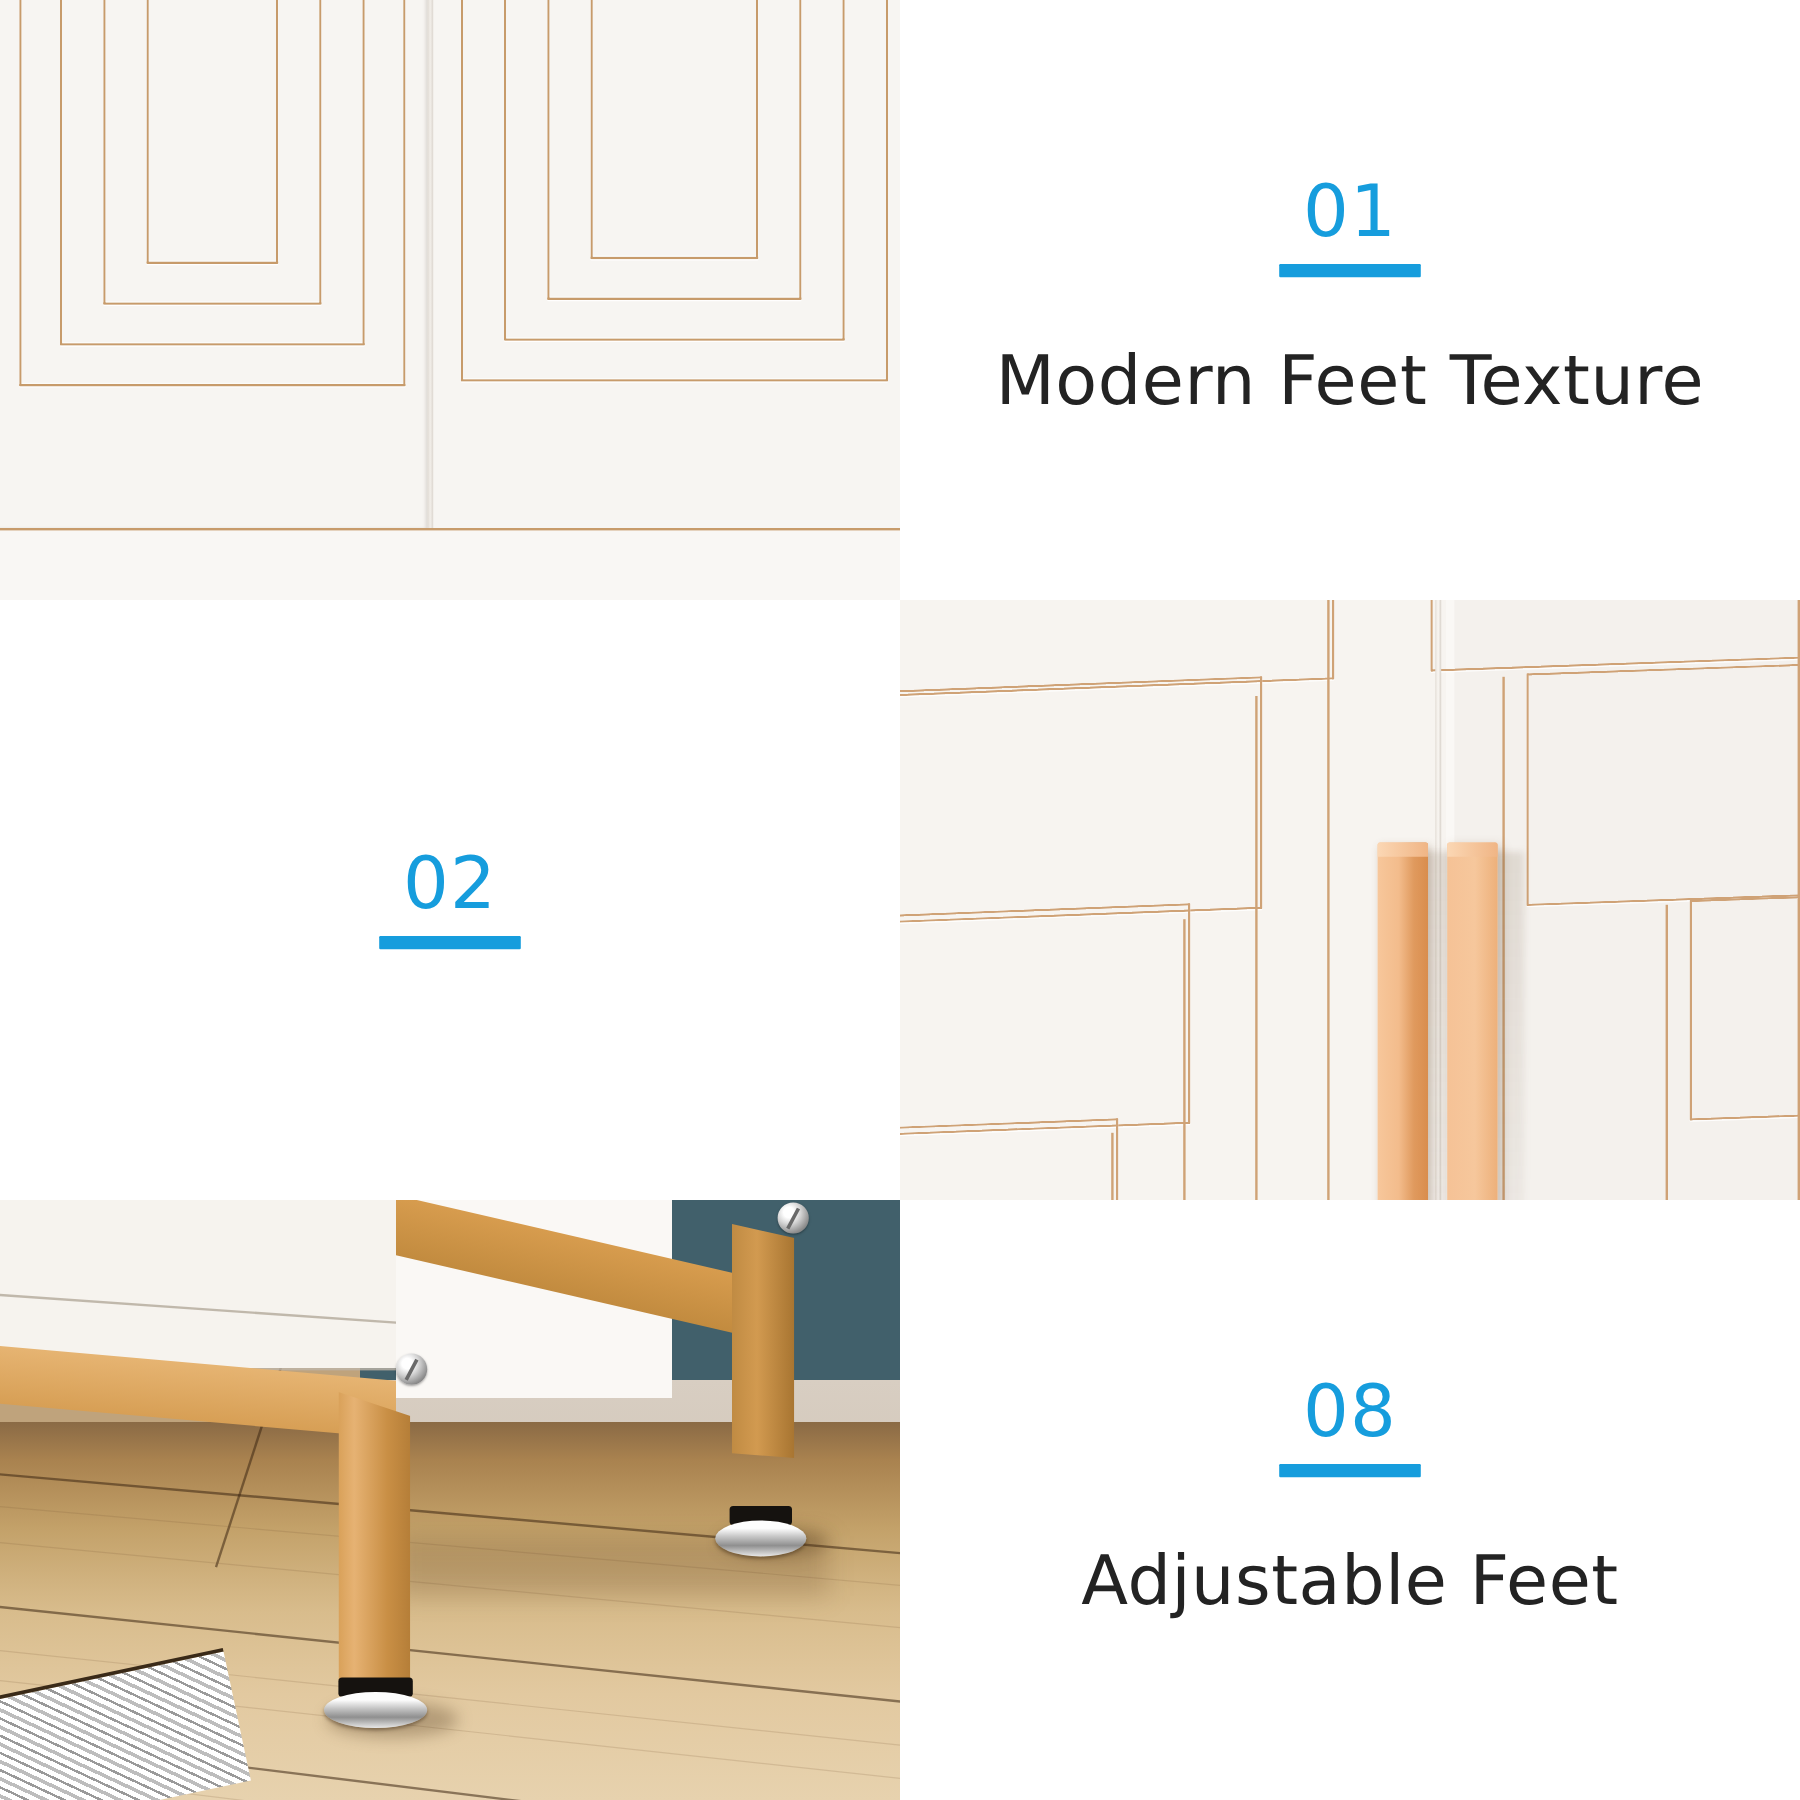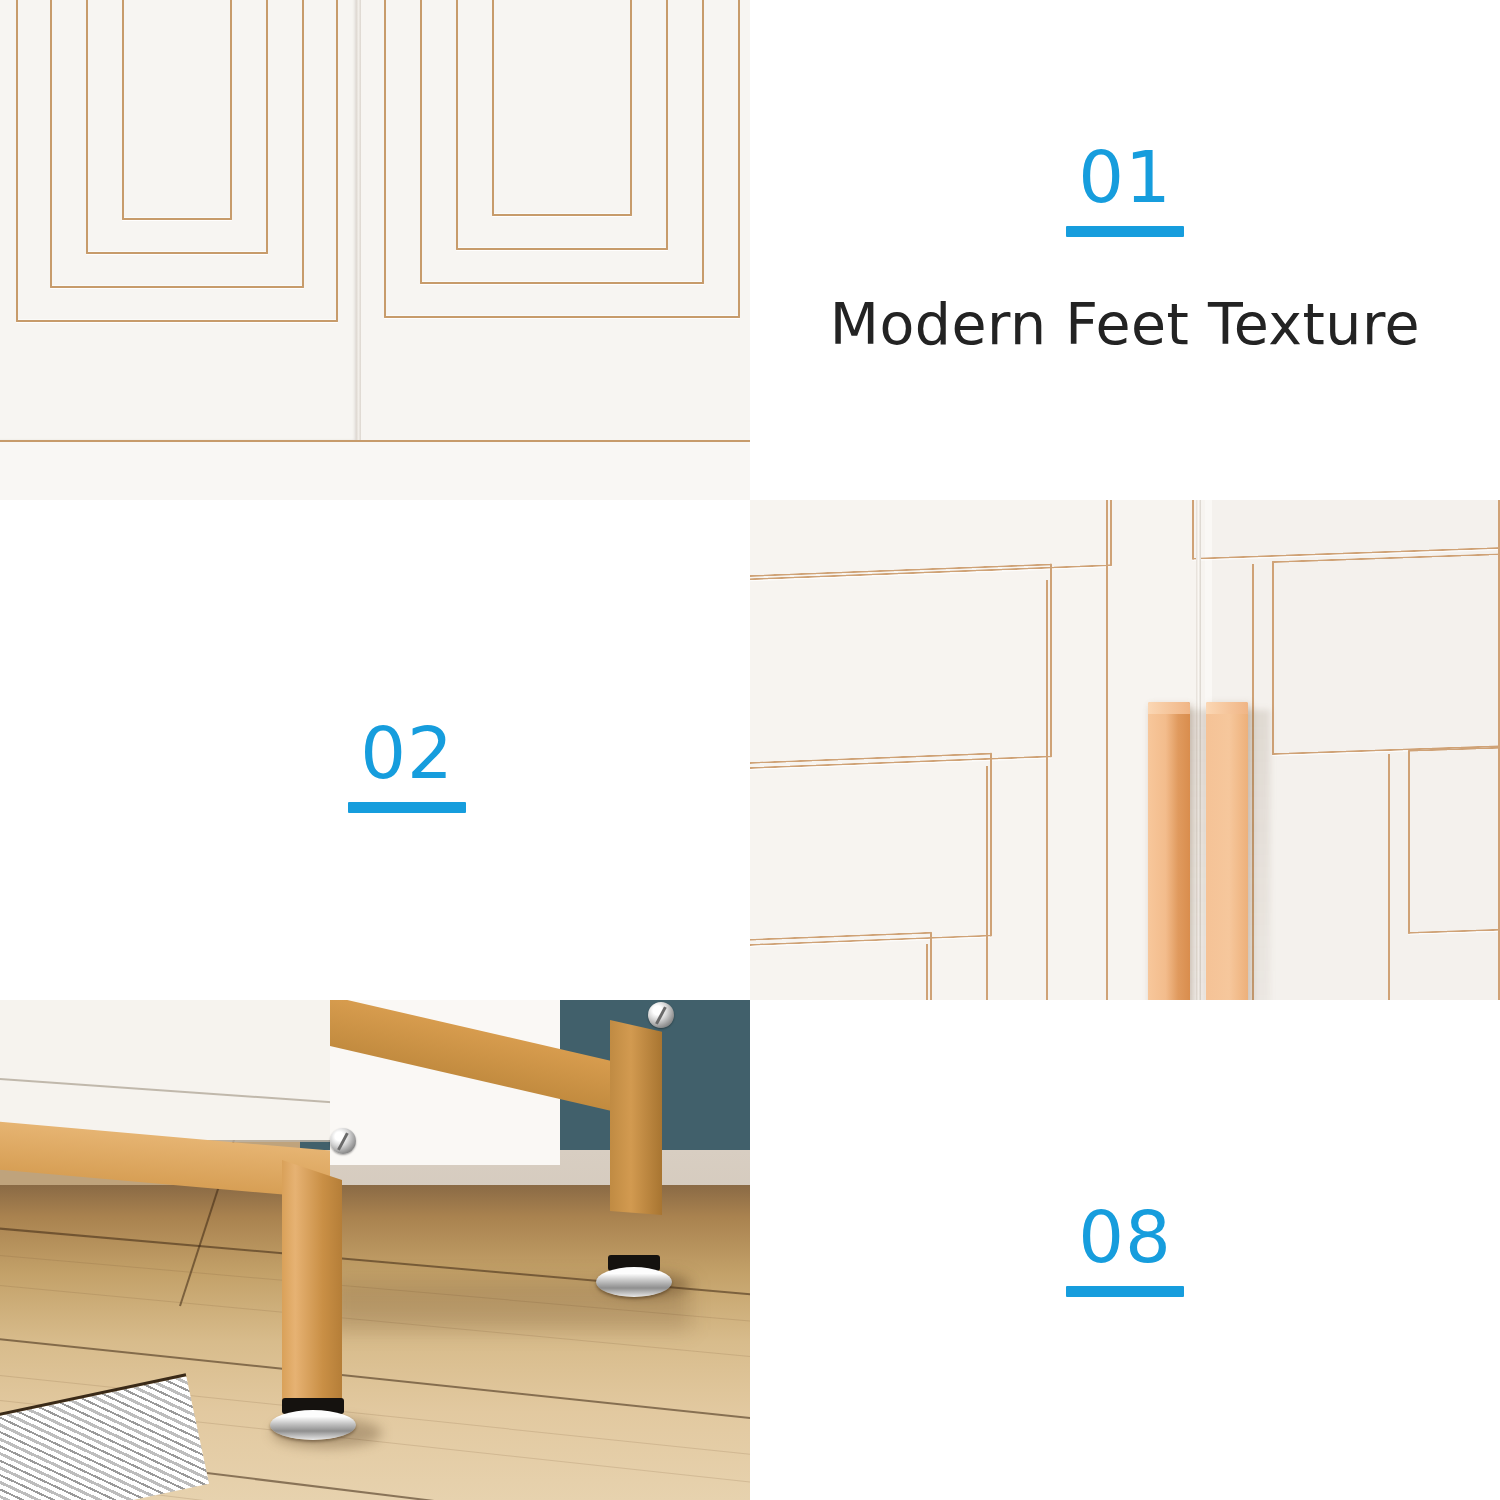--- a/index.html
+++ b/index.html
@@ -8,35 +8,35 @@
     background:#ffffff;
     font-family:"Liberation Sans", sans-serif;
     overflow:hidden;
   }
   .board{position:relative;width:1500px;height:1500px;background:#ffffff;}
 
   
   .cell{position:absolute;overflow:hidden;}
   .tl{left:0;top:0;width:750px;height:500px;}
   .tr{left:750px;top:0;width:750px;height:500px;}
-  .ml{left:0;top:516px;width:750px;height:500px;margin-left:32px;}
+  .ml{left:0;top:500px;width:750px;height:500px;}
   .mr{left:750px;top:500px;width:750px;height:500px;}
   .bl{left:0;top:1000px;width:750px;height:500px;}
   .br{left:750px;top:1000px;width:750px;height:500px;}
 
   
   .callout{
     width:100%;height:100%;
     display:flex;flex-direction:column;
     align-items:center;justify-content:center;
     background:#ffffff;
   }
   .num-wrap{display:flex;flex-direction:column;align-items:center;}
   .num{
-    font-size:72px;
+    font-size:60px;
     font-weight:500;
     letter-spacing:1px;
     color:#169DDD;
     line-height:0.95;
     font-family:"DejaVu Sans", sans-serif;
   }
   .num-rule{
     margin-top:14px;
     width:118px;height:11px;
     background:#169DDD;
@@ -348,16 +348,17 @@
       </div>
     </div>
   </div>
 
   <div class="cell br">
     <div class="callout">
       <div class="num-wrap">
         <div class="num">08</div>
         <div class="num-rule"></div>
       </div>
+      <div class="cap">Adjustable Feet</div>
     </div>
   </div>
 
 </div>
 
 </body></html>

